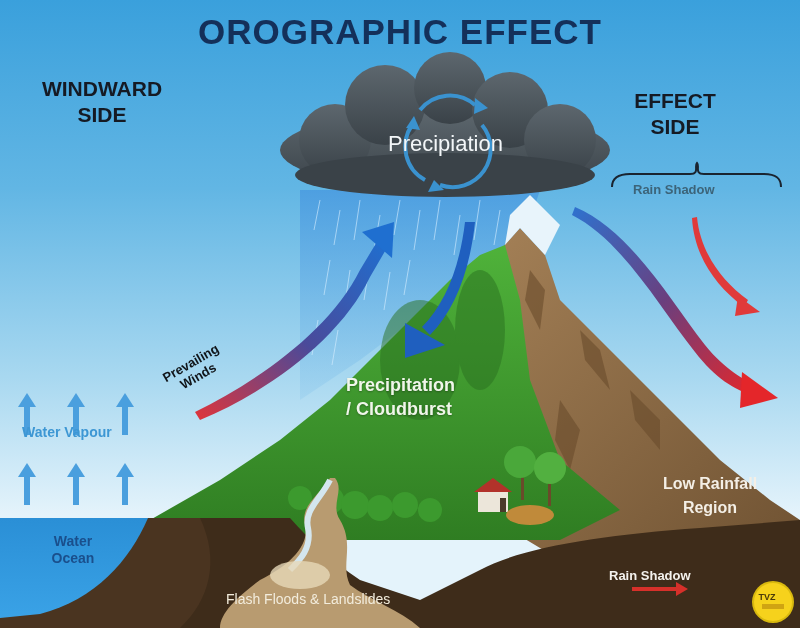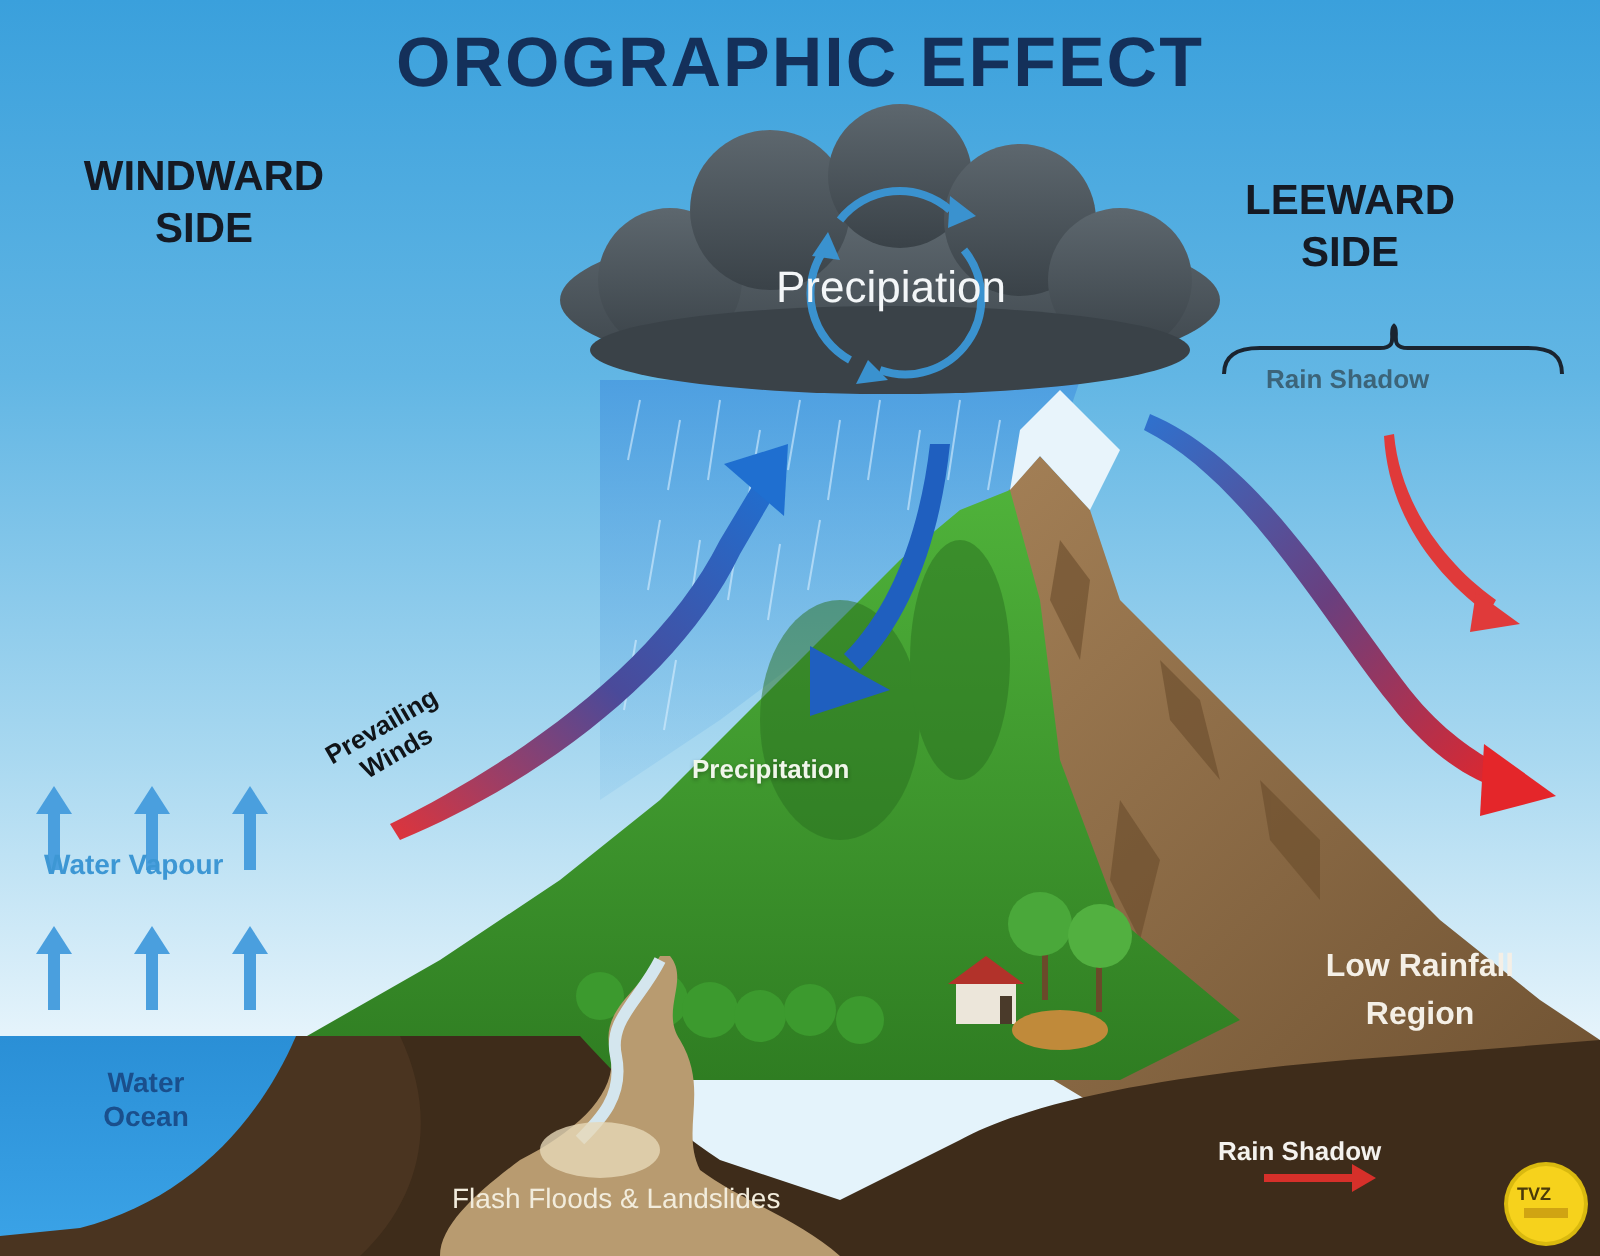--- a/index.html
+++ b/index.html
@@ -10,21 +10,21 @@
   .lbl { position:absolute; white-space:nowrap; }
   .title { left:0; width:980px; top:12px; text-align:center; font-weight:800; font-size:35px; color:#14305a; letter-spacing:1px; }
   .side { font-weight:800; font-size:21px; color:#151a24; text-align:center; line-height:26px; }
   .wind { left:22px; top:76px; width:160px; }
   .lee { left:605px; top:88px; width:140px; }
   .cloud-lbl { left:388px; top:131px; width:110px; text-align:center; color:#f3f6f8; font-size:22px; }
   .rs-top { left:633px; top:182px; font-size:13px; color:#3c6479; font-weight:bold; }
   .winds { left:160px; top:372px; font-weight:bold; font-size:13px; color:#101418; transform:rotate(-30deg); transform-origin:left top; text-align:center; line-height:15px; }
   .vapour { left:22px; top:424px; font-size:14px; color:#3d97d4; font-weight:bold; }
   .ocean { left:40px; top:533px; width:66px; text-align:center; color:#1a4f8c; font-size:14px; font-weight:bold; line-height:17px; }
-  .cloudburst { left:346px; top:373px; color:#f0f6ea; font-size:13px; font-weight:bold; line-height:24px; text-shadow:0 1px 2px rgba(0,0,0,.3); }
+  .cloudburst { left:346px; top:373px; color:#f0f6ea; font-size:18px; font-weight:bold; line-height:24px; text-shadow:0 1px 2px rgba(0,0,0,.3); }
   .lowrain { left:650px; top:472px; width:120px; text-align:center; color:#f4efe6; font-size:16px; font-weight:bold; line-height:24px; }
   .flash { left:226px; top:591px; color:#f2ecdc; font-size:14px; }
   .rs-bot { left:609px; top:568px; color:#f4f2ee; font-size:13px; font-weight:bold; }
   .logo { position:absolute; left:754px; top:583px; width:38px; height:38px; border-radius:50%; background:#f6d21c; box-shadow:0 0 0 2px #d9b90f; }
   .logo span { position:absolute; left:0; top:9px; width:26px; text-align:center; font-size:9px; font-weight:bold; color:#4a3a0a; }
   .logo i { position:absolute; left:8px; top:21px; width:22px; height:5px; background:#b8860b; opacity:.6; }
 </style>
 </head>
 <body>
 
@@ -204,21 +204,21 @@
   </svg>
 
   <div class="lbl title" style="left:-90px;">OROGRAPHIC EFFECT</div>
 
   <div class="lbl side wind">
     <div>WINDWARD</div>
     <div>SIDE</div>
   </div>
 
   <div class="lbl side lee">
-    <div>LEEWARD</div>
+    <div>EFFECT</div>
     <div>SIDE</div>
   </div>
 
   <div class="lbl rs-top">Rain Shadow</div>
 
   <div class="lbl cloud-lbl">Precipiation</div>
 
   <div class="lbl winds">
     <div>Prevailing</div>
     <div>Winds</div>
@@ -226,20 +226,21 @@
 
   <div class="lbl vapour">Water Vapour</div>
 
   <div class="lbl ocean">
     <div>Water</div>
     <div>Ocean</div>
   </div>
 
   <div class="lbl cloudburst">
     <div>Precipitation</div>
+    <div>/ Cloudburst</div>
   </div>
 
   <div class="lbl lowrain">
     <div>Low Rainfall</div>
     <div>Region</div>
   </div>
 
   <div class="lbl flash">Flash Floods &amp; Landslides</div>
   <div class="lbl rs-bot">Rain Shadow</div>
 

